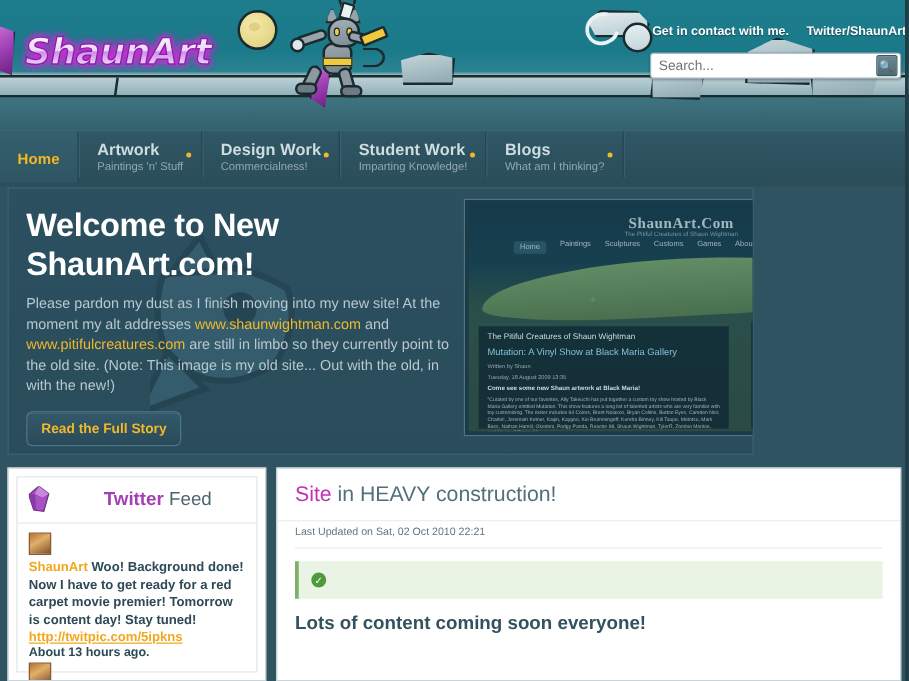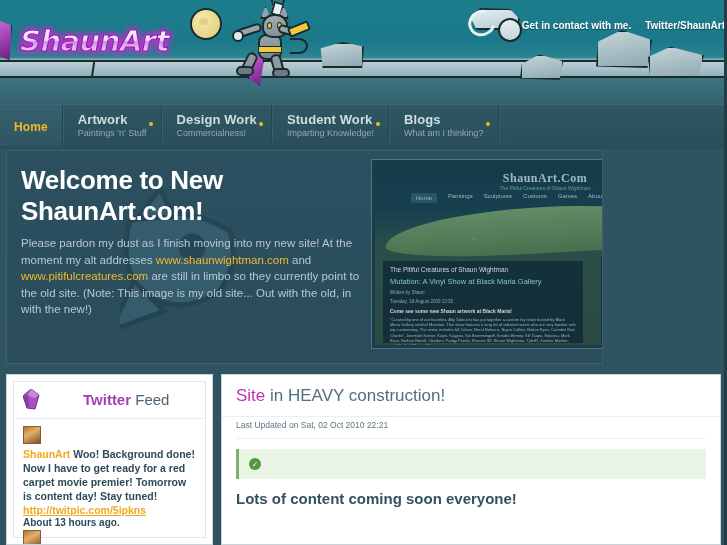--- a/index.html
+++ b/index.html
@@ -379,20 +379,24 @@
       </defs>
       <text x="6" y="33" filter="url(#glow)" fill="url(#lg)" stroke="#8a1fb0" stroke-width="1.1" font-family="'DejaVu Sans', sans-serif" font-size="29" font-weight="bold" font-style="italic" letter-spacing="-0.5">ShaunArt</text>
     </svg>
   </div>
 
   <div id="toplinks">
     <a href="#">Get in contact with me.</a>
     <a href="#">Twitter/ShaunArt</a>
   </div>
 
+  <div id="searchbox">
+    <input id="search-input" type="text" placeholder="Search..." style="">
+    <div id="search-btn">🔍</div>
+  </div>
 </div>
 
 <div id="navwrap">
   <div id="nav">
 
     <div class="tab home">
       <span class="t-title">Home</span>
     </div>
 
     <div class="tab">
@@ -432,20 +436,21 @@
       <path d="M14 120 L-10 170 L44 150Z" fill="#4a7c8f"></path>
       <path d="M40 28 L54 56 L16 58Z" fill="#4a7c8f"></path>
     </g>
   </svg>
 
   <div id="hero-text">
     <h1 id="hero-title">Welcome to New ShaunArt.com!</h1>
     <div id="hero-body">
       <span>Please pardon my dust as I finish moving into my new site!  At the moment my alt addresses </span><a href="#">www.shaunwightman.com</a><span> and </span><a href="#">www.pitifulcreatures.com</a><span> are still in limbo so they currently point to the old site. (Note: This image is my old site... Out with the old, in with the new!)</span>
     </div>
+    <div id="hero-btn">Read the Full Story</div>
   </div>
 
   <div id="hero-shot">
     <div id="shot-inner">
       <div class="shot-star" style="left:252px;top:12px;font-size:14px;">✦</div>
       <div class="shot-star" style="left:292px;top:24px;font-size:9px;">✦</div>
       <div class="shot-star" style="left:318px;top:8px;font-size:7px;">✦</div>
       <div class="shot-star" style="left:96px;top:72px;font-size:8px;">✦</div>
       <div class="shot-star" style="left:168px;top:80px;font-size:10px;">◌</div>
 

